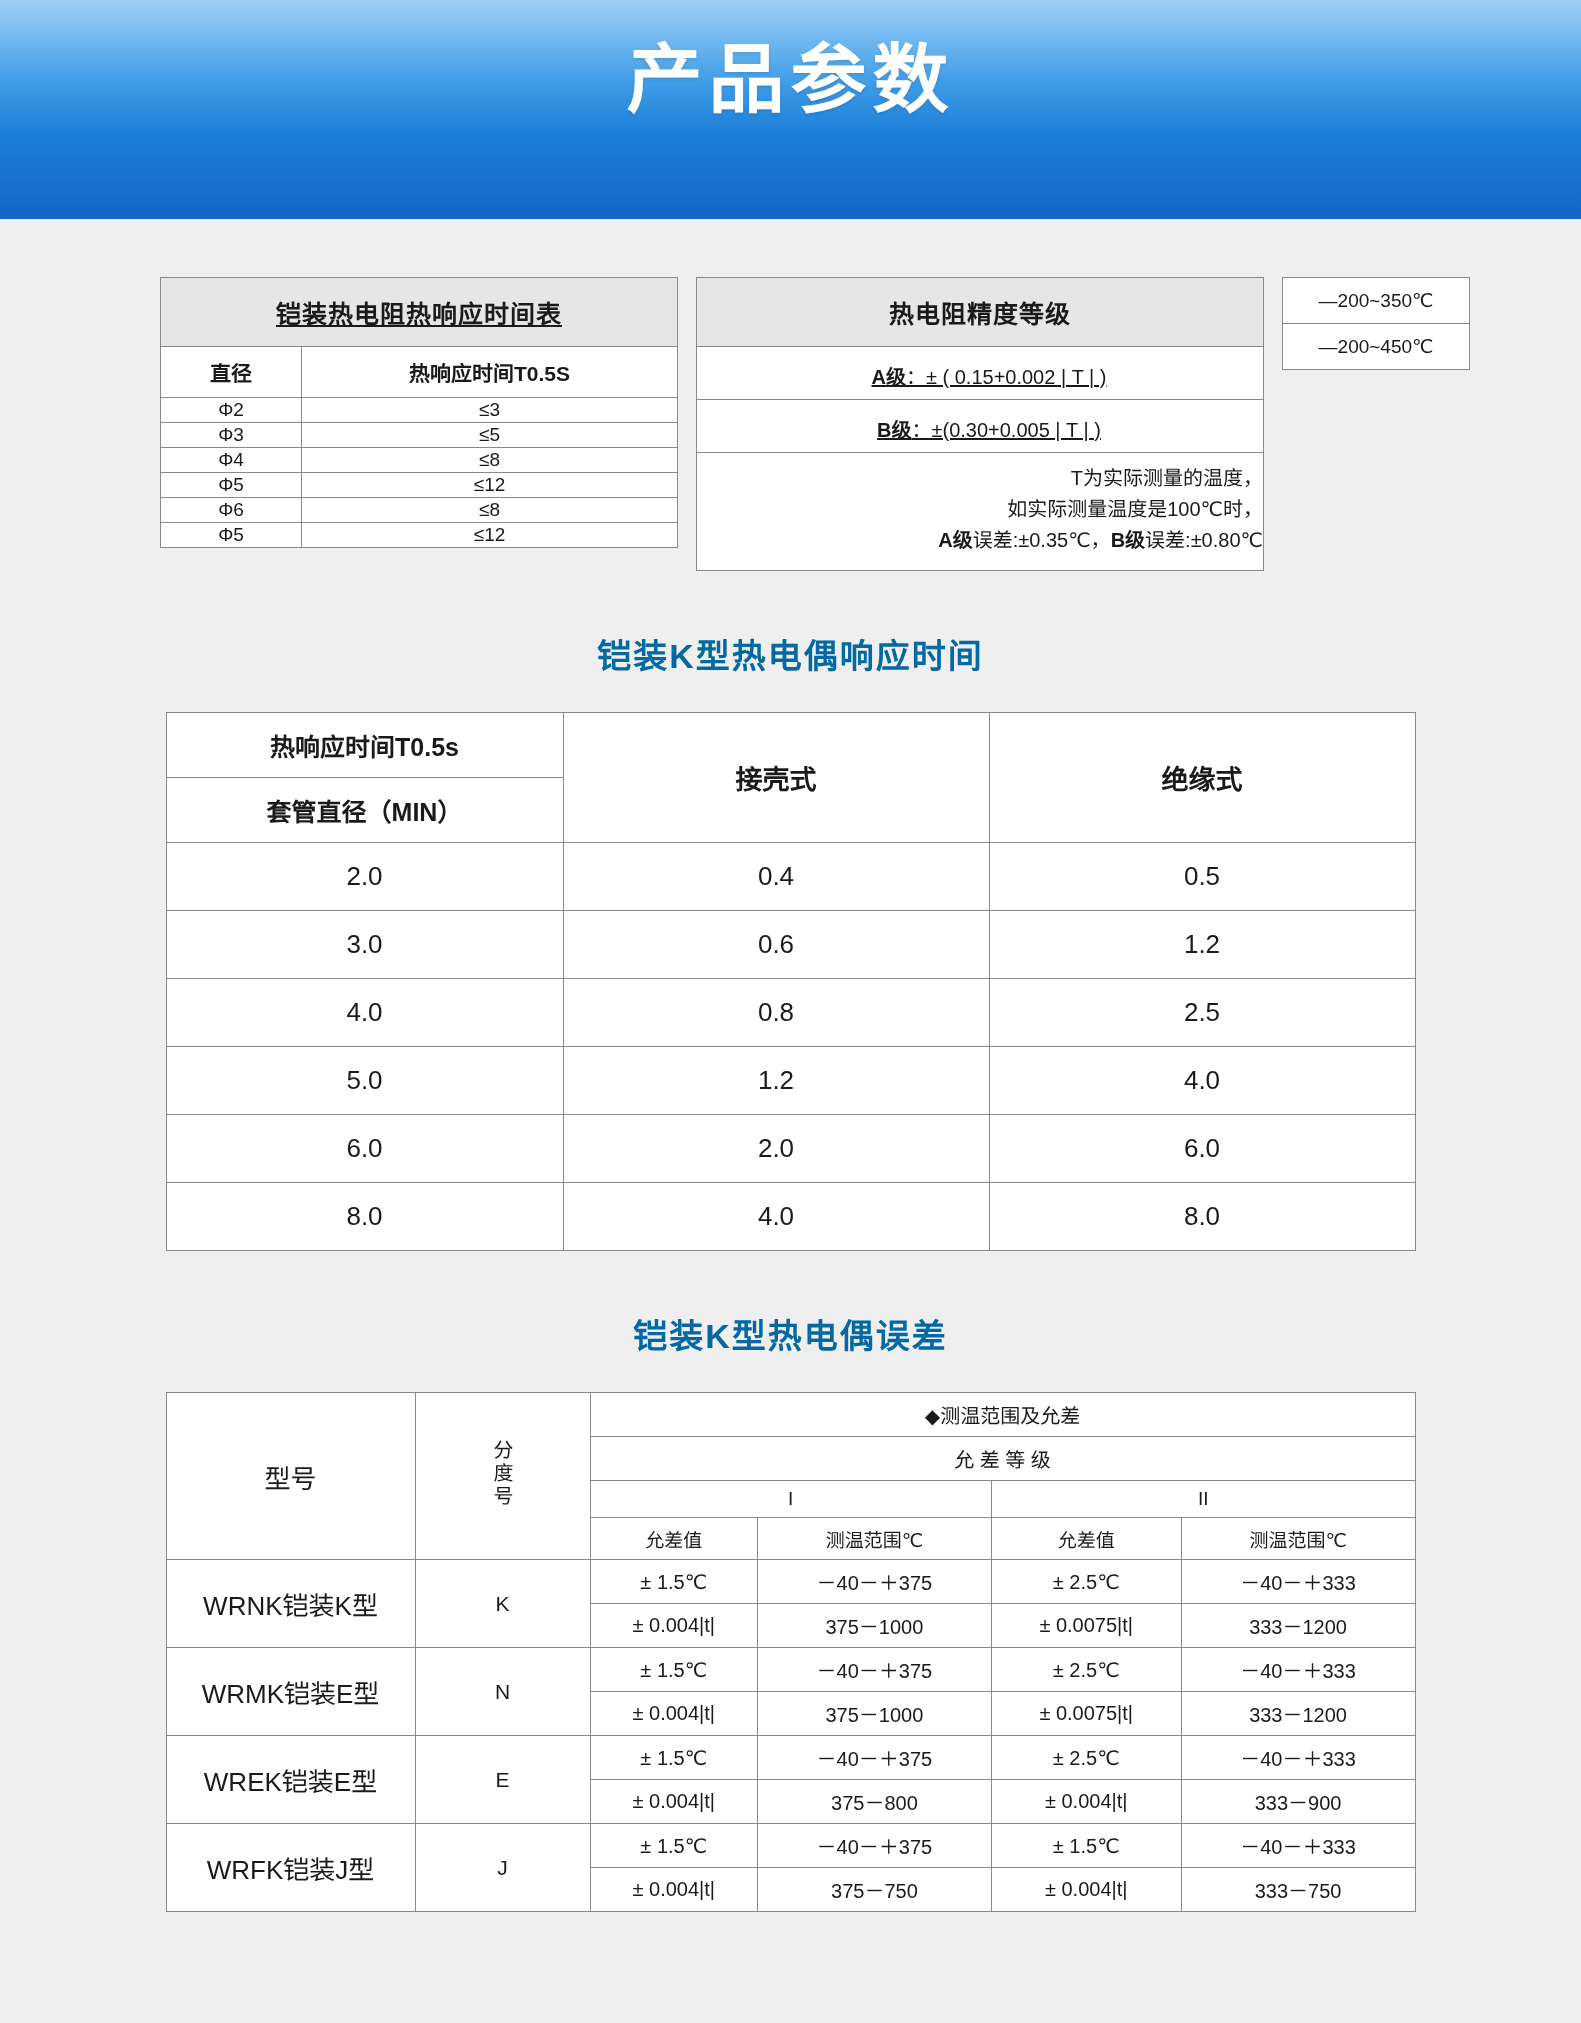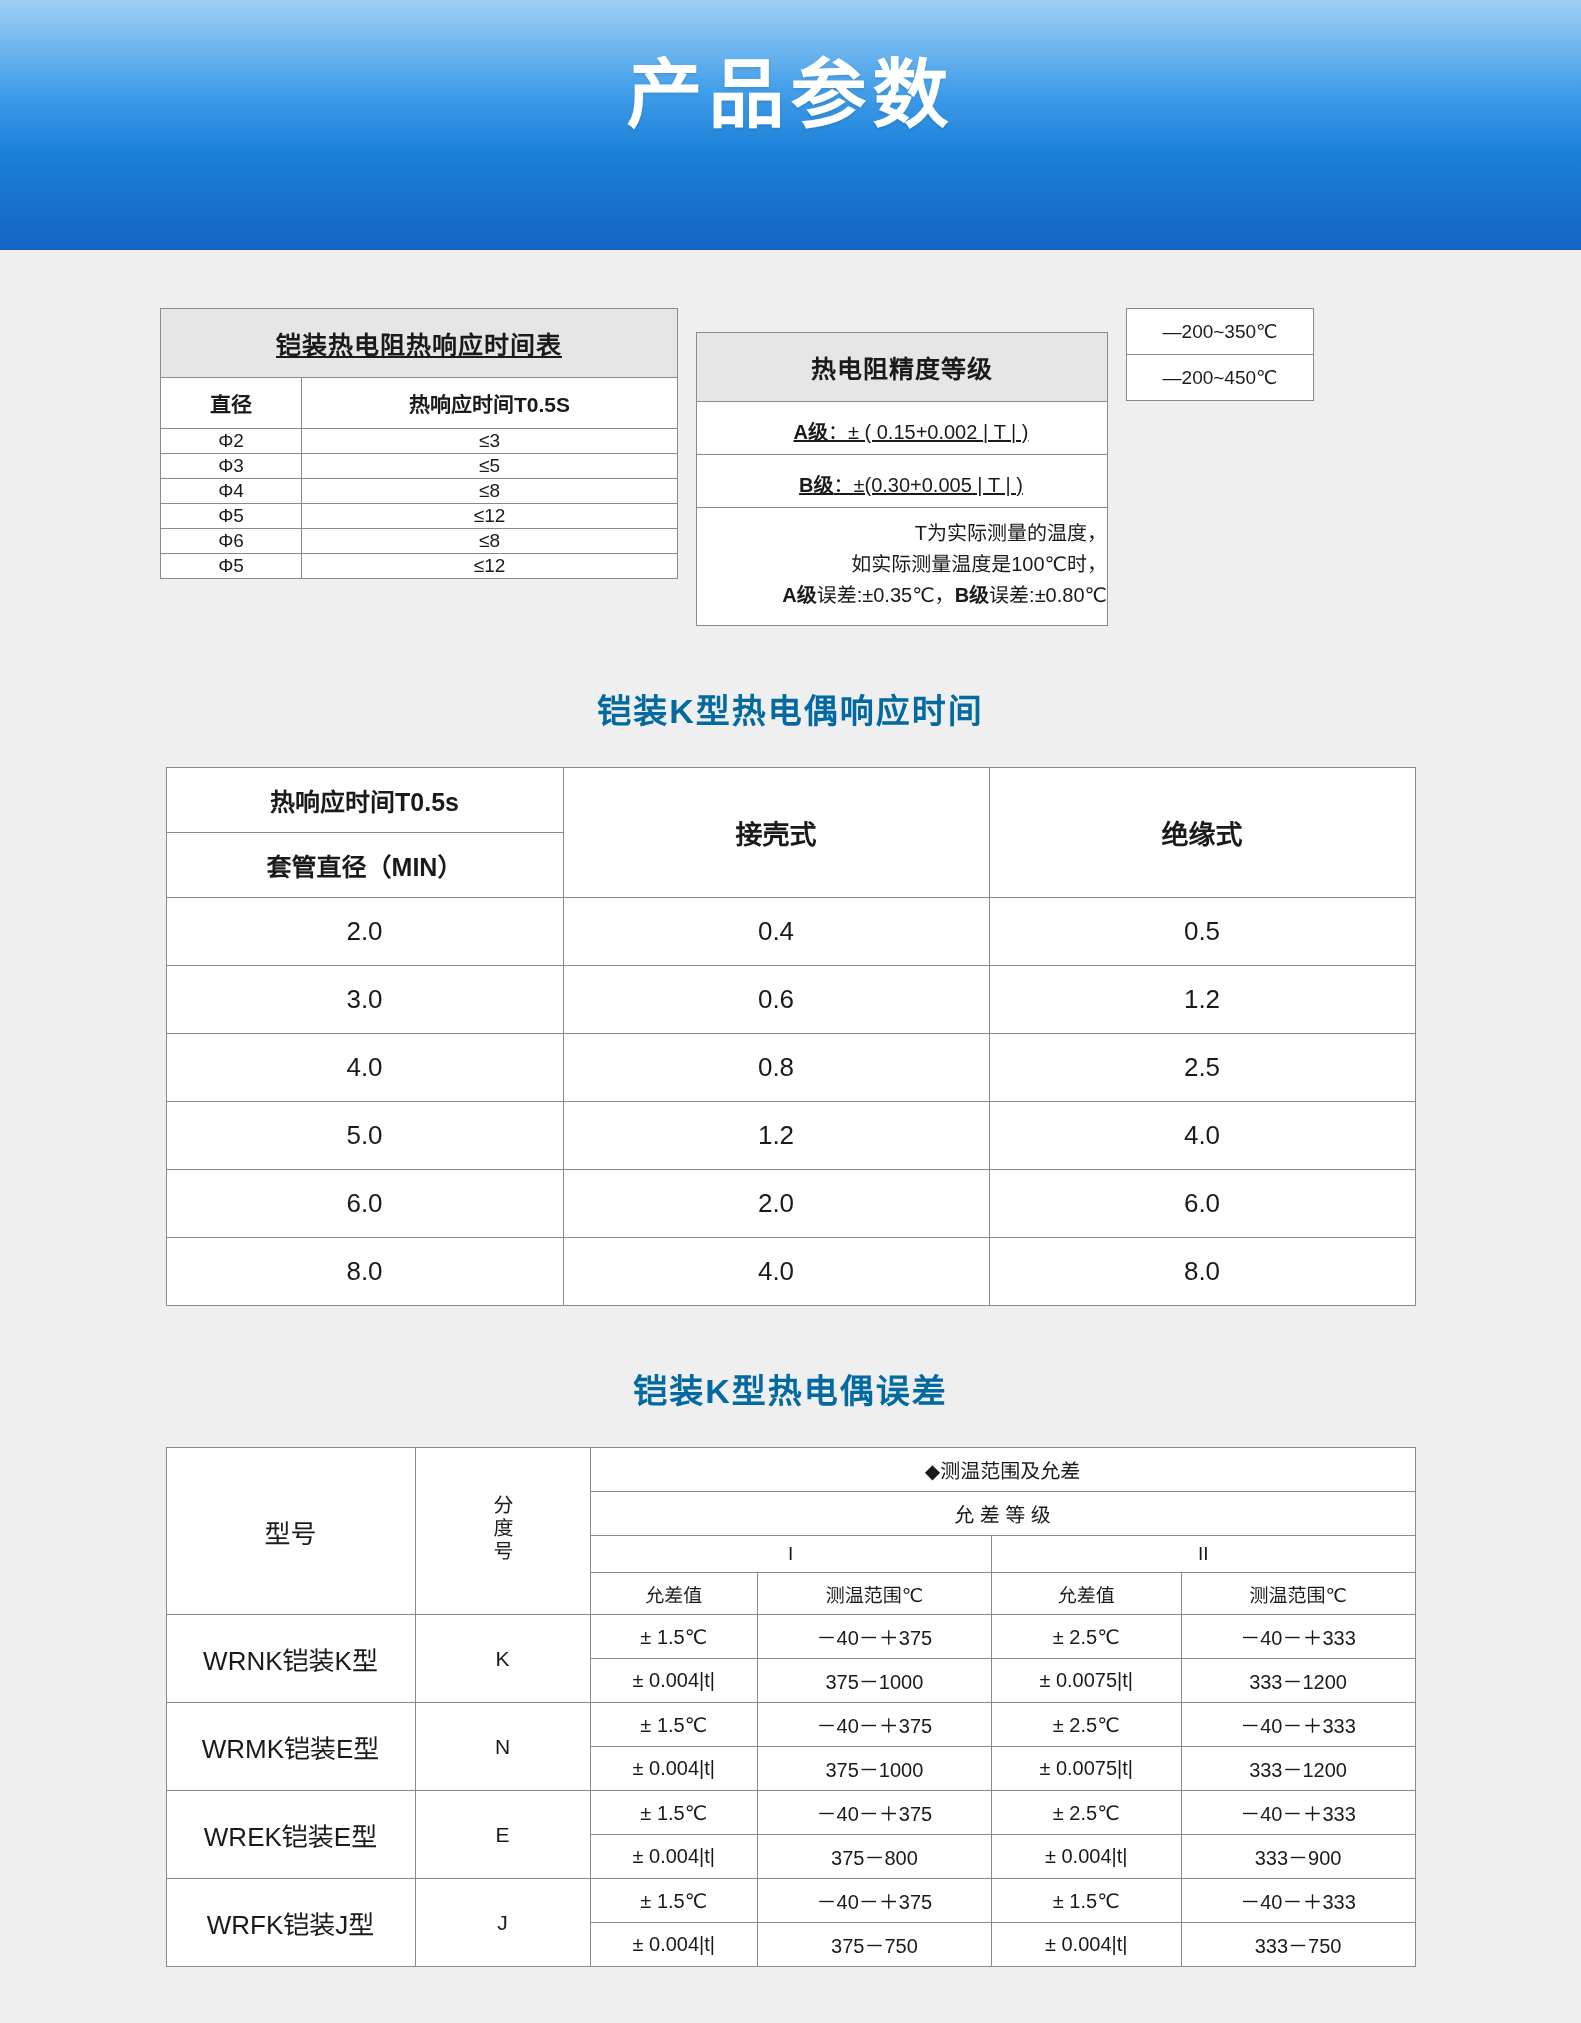--- a/index.html
+++ b/index.html
@@ -13,21 +13,21 @@
     position: relative;
     width: 1581px;
     min-height: 2023px;
     background: #efefef;
     overflow: hidden;
   }
 
   
   .banner {
     width: 100%;
-    height: 250px;
+    height: 219px;
     background: linear-gradient(180deg, #9fd0f5 0%, #3e9ce8 38%, #1b7fd8 62%, #1565c6 100%);
     display: flex;
     align-items: center;
     justify-content: center;
     box-sizing: border-box;
     padding-bottom: 60px;
   }
   .banner-title {
     color: #ffffff;
     font-size: 76px;
@@ -78,23 +78,22 @@
     padding: 10px 0;
   }
   .tbl-a .d {
     padding: 1px 0;
     font-size: 19px;
   }
   .tbl-a .c1 { width: 140px; }
 
   
   .tbl-b {
-    width: 412px;
+    width: 568px;
     font-size: 20px;
-    margin-top: 24px;
   }
   .tbl-b .cap {
     background: #e6e6e6;
     font-size: 25px;
     font-weight: bold;
     padding: 16px 0;
     letter-spacing: 1px;
   }
   .tbl-b td.line {
     text-align: center;

